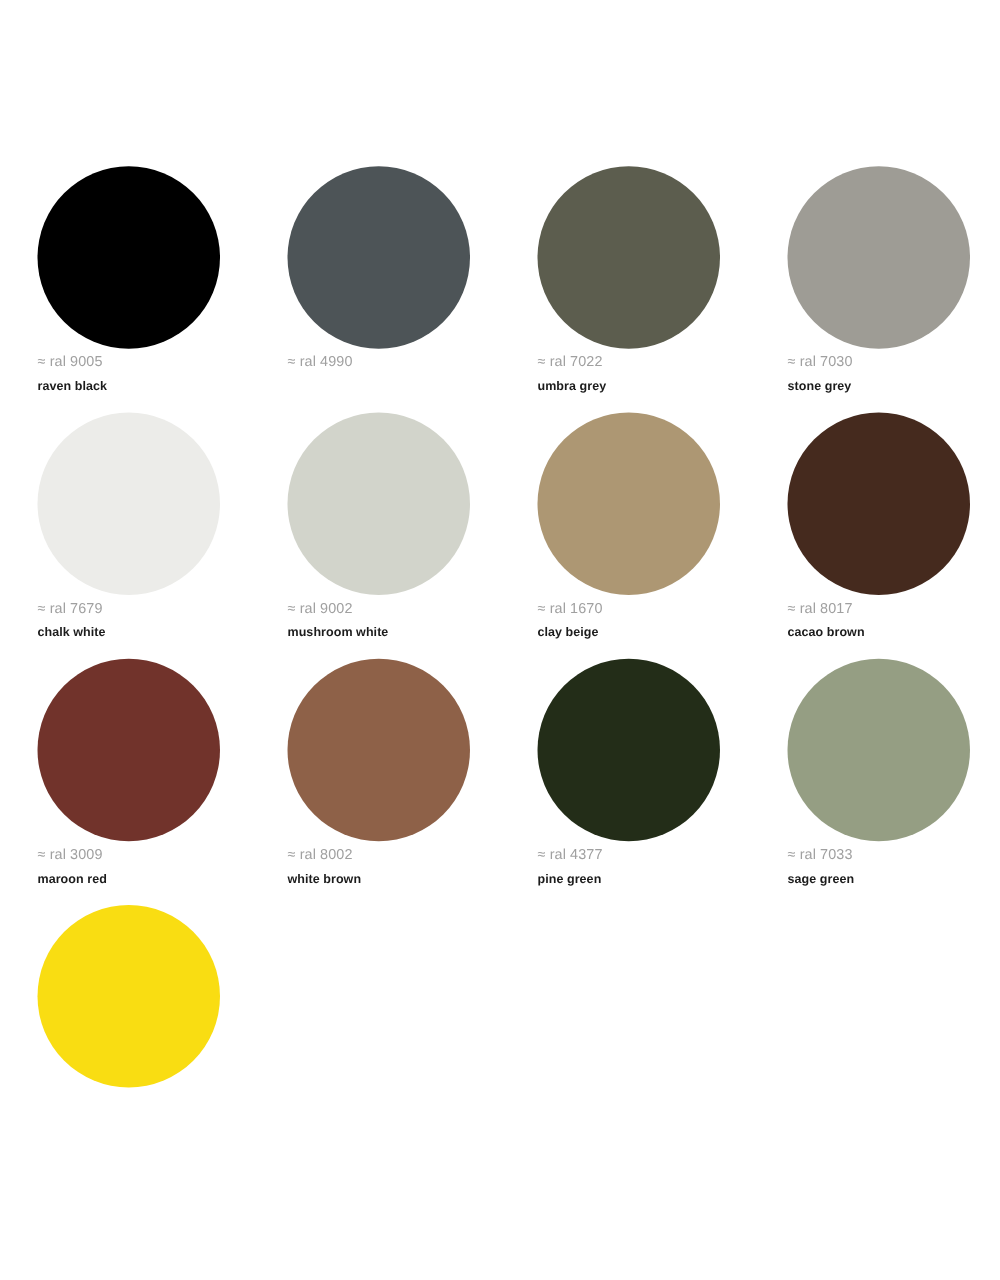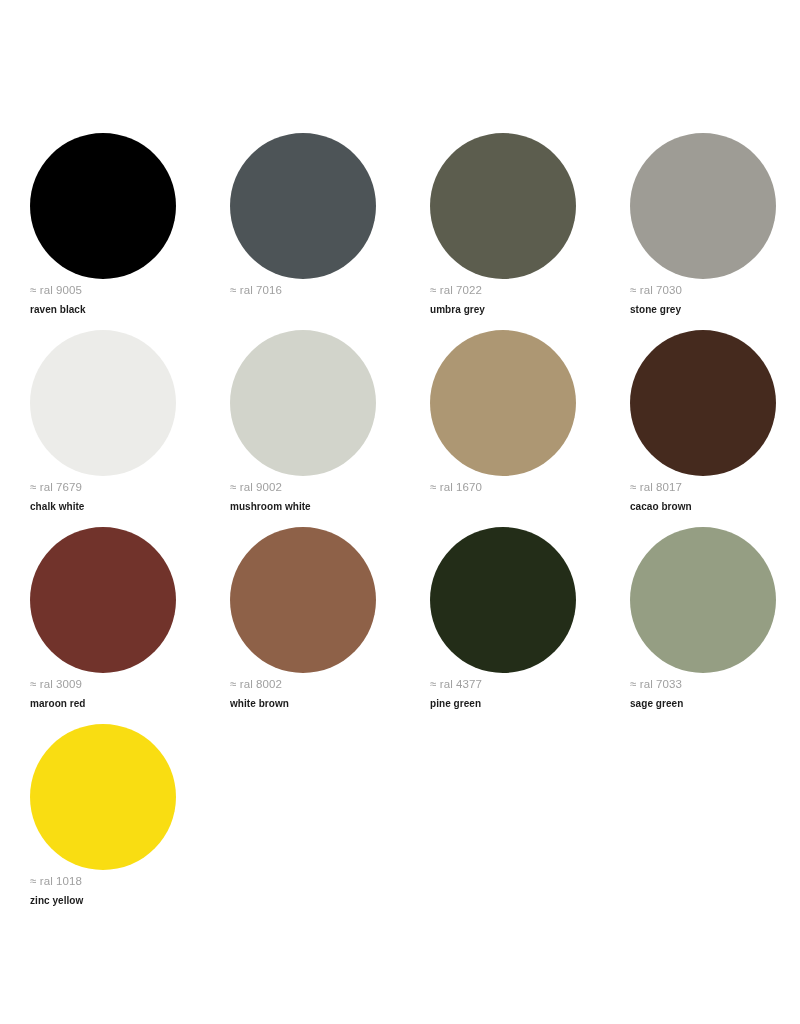--- a/index.html
+++ b/index.html
@@ -74,21 +74,21 @@
       <div class="swatch-cell">
         <span class="swatch-disc" style="background: rgb(0, 0, 0);"></span>
         <span class="swatch-meta">
           <span class="swatch-code">≈ ral 9005</span>
           <span class="swatch-name">raven black</span>
         </span>
       </div>
       <div class="swatch-cell">
         <span class="swatch-disc" style="background: rgb(77, 84, 87);"></span>
         <span class="swatch-meta">
-          <span class="swatch-code">≈ ral 7016</span>
+          <span class="swatch-code">≈ ral 4990</span>
         </span>
       </div>
       <div class="swatch-cell">
         <span class="swatch-disc" style="background: rgb(92, 93, 78);"></span>
         <span class="swatch-meta">
           <span class="swatch-code">≈ ral 7022</span>
           <span class="swatch-name">umbra grey</span>
         </span>
       </div>
       <div class="swatch-cell">
@@ -109,20 +109,21 @@
         <span class="swatch-disc" style="background: rgb(210, 212, 203);"></span>
         <span class="swatch-meta">
           <span class="swatch-code">≈ ral 9002</span>
           <span class="swatch-name">mushroom white</span>
         </span>
       </div>
       <div class="swatch-cell">
         <span class="swatch-disc" style="background: rgb(173, 151, 115);"></span>
         <span class="swatch-meta">
           <span class="swatch-code">≈ ral 1670</span>
+          <span class="swatch-name">clay beige</span>
         </span>
       </div>
       <div class="swatch-cell">
         <span class="swatch-disc" style="background: rgb(69, 42, 30);"></span>
         <span class="swatch-meta">
           <span class="swatch-code">≈ ral 8017</span>
           <span class="swatch-name">cacao brown</span>
         </span>
       </div>
       <div class="swatch-cell">
@@ -148,22 +149,18 @@
       </div>
       <div class="swatch-cell">
         <span class="swatch-disc" style="background: rgb(149, 158, 131);"></span>
         <span class="swatch-meta">
           <span class="swatch-code">≈ ral 7033</span>
           <span class="swatch-name">sage green</span>
         </span>
       </div>
       <div class="swatch-cell">
         <span class="swatch-disc" style="background: rgb(249, 221, 18);"></span>
-        <span class="swatch-meta">
-          <span class="swatch-code">≈ ral 1018</span>
-          <span class="swatch-name">zinc yellow</span>
-        </span>
       </div>
       <div class="swatch-cell is-empty"></div>
       <div class="swatch-cell is-empty"></div>
       <div class="swatch-cell is-empty"></div>
     </div>
 </div>
 
 </body></html>

